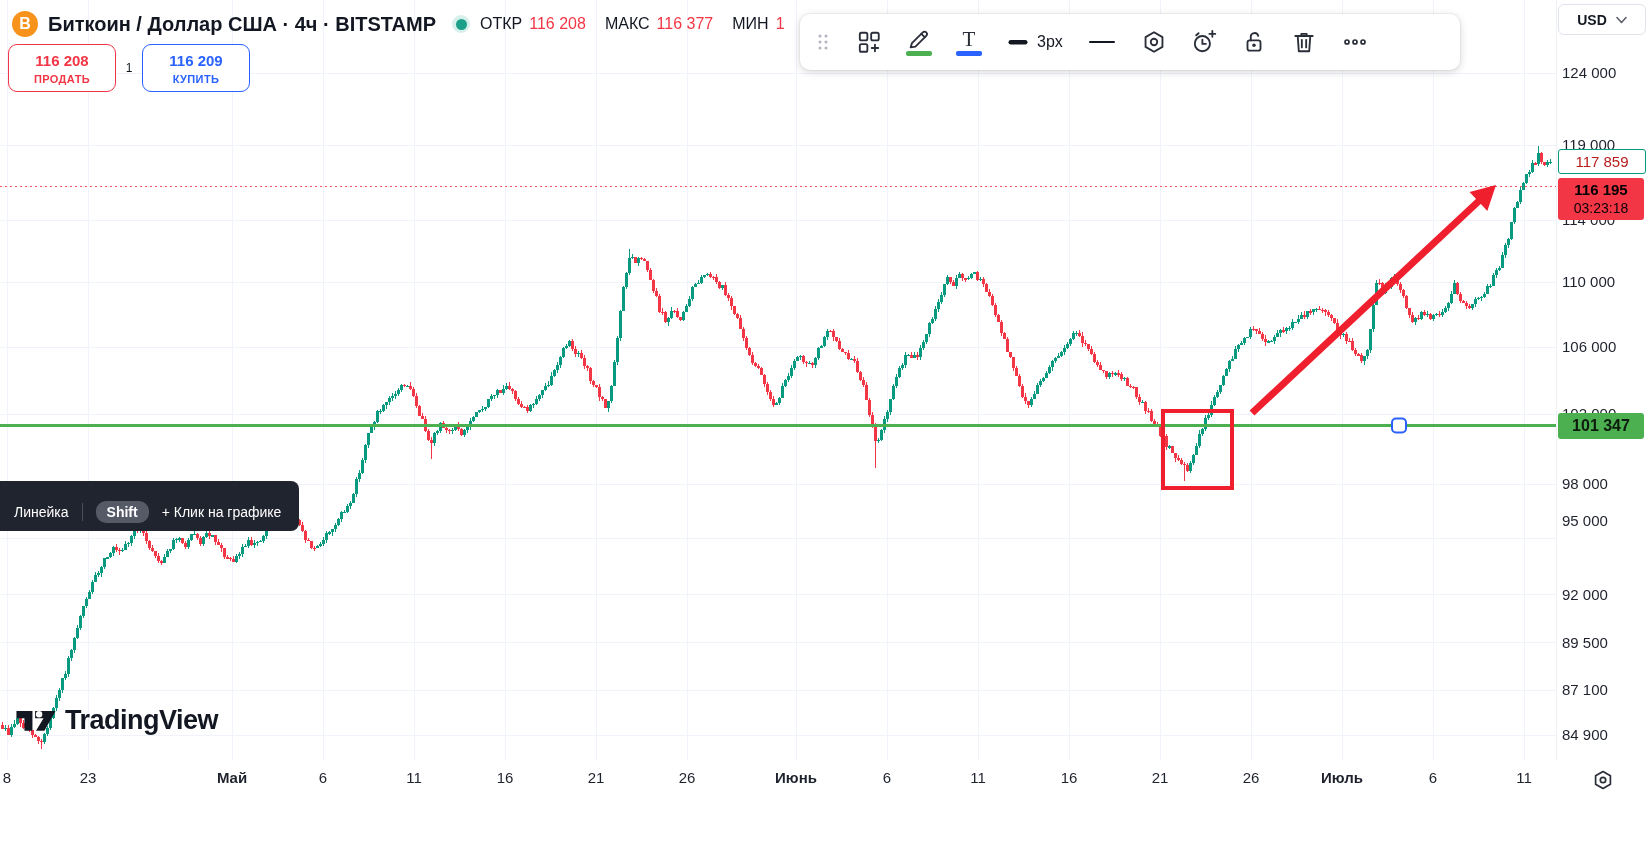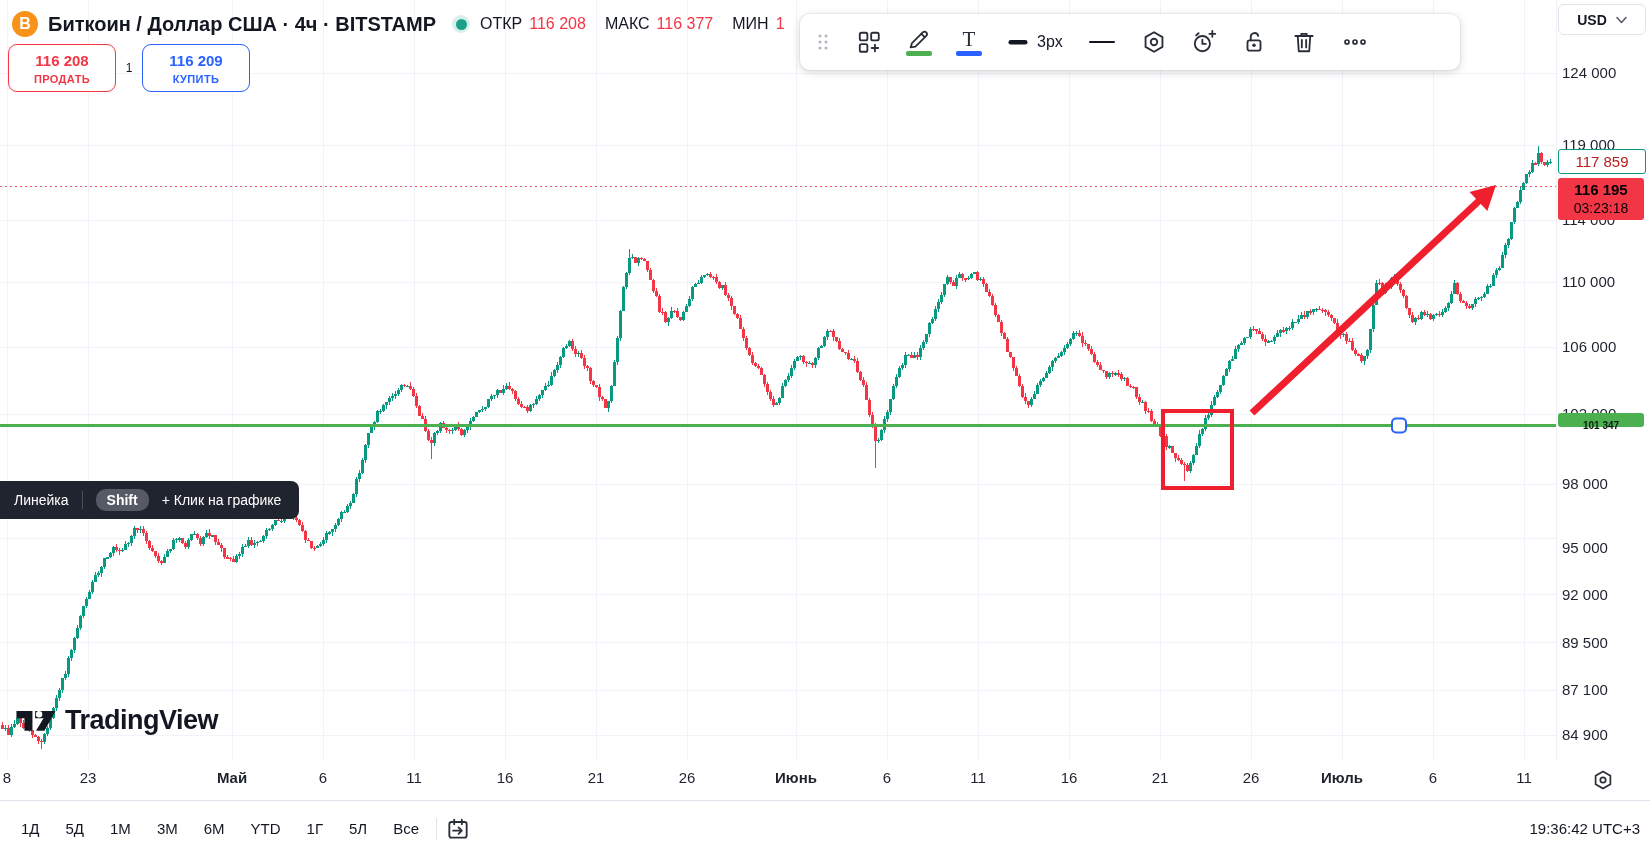--- a/index.html
+++ b/index.html
@@ -34,28 +34,28 @@
   #usd-label{font-size:14px;font-weight:600;color:#131722;}
   
   #plot-wrap{left:0;top:0;width:1556px;height:760px;}
   #price-axis{left:1556px;top:0;width:94px;height:760px;border-left:1px solid #eef1f6;cursor:ns-resize;}
   .price-tick{position:absolute;left:5px;font-size:15px;color:#1e222d;white-space:nowrap;}
   .axis-badge{position:absolute;left:1px;width:86px;text-align:center;border-radius:3px;z-index:5;}
   #close-badge{background:#fff;border:1.5px solid #089981;color:#b91c1c;font-size:15px;height:23px;line-height:23px;}
   #last-badge{background:#F23645;color:#000000;height:42px;display:flex;flex-direction:column;align-items:center;justify-content:center;}
   #last-badge .lp{font-size:15px;font-weight:600;line-height:20px;}
   #last-badge .cd{font-size:14px;line-height:17px;opacity:.95;}
-  #hline-badge{background:#4CAF50;color:#0c1c0d;font-size:10px;font-weight:600;height:14px;line-height:26px;}
+  #hline-badge{background:#4CAF50;color:#0c1c0d;font-size:16px;font-weight:600;height:26px;line-height:26px;}
   
   #time-axis{left:0;top:760px;width:1556px;height:40px;cursor:ew-resize;}
   .time-tick{position:absolute;top:9px;transform:translateX(-50%);font-size:15px;color:#1e222d;white-space:nowrap;}
   .time-tick.bold{font-weight:700;}
   #axis-corner{left:1556px;top:760px;width:94px;height:40px;display:flex;align-items:center;justify-content:center;}
   
-  #ruler-tip{left:0;top:481px;height:38px;background:#20242f;border-radius:0 8px 8px 0;display:flex;align-items:center;gap:13px;padding:0 18px 0 14px;z-index:45;}
+  #ruler-tip{left:0;top:481px;height:38px;background:#20242f;border-radius:0 8px 8px 0;display:flex;align-items:center;gap:13px;padding:12px 18px 0 14px;z-index:45;}
   #ruler-tip .tip-text{color:#fff;font-size:14px;}
   #tip-div{width:1px;height:18px;background:#4a4e59;}
   #shift-key{background:#555a66;color:#fff;font-size:14px;font-weight:700;padding:3px 11px;border-radius:10px;}
   
   #tv-logo{left:16px;top:704px;display:flex;align-items:center;gap:9px;z-index:30;cursor:pointer;}
   #tv-logo-text{font-size:27px;font-weight:700;color:#131722;letter-spacing:-.5px;}
   
   #bottom-bar{left:0;top:800px;width:1650px;height:55px;border-top:1px solid #e0e3eb;background:#fff;display:flex;align-items:center;}
   #ranges{display:flex;align-items:center;gap:8px;margin-left:12px;}
   .range-btn{font-size:15px;color:#131722;padding:5px 9px;border-radius:5px;cursor:pointer;}
@@ -1146,21 +1146,21 @@
           <polygon points="1496,185 1487.339919914486,210.8844164105062 1469.5885524362952,191.88733893384594" fill="#F01F2E"></polygon>
         </g>
       </svg>
   </div>
 
   <div id="price-axis" class="abs">
       <div class="price-tick" style="top: 726px;">84 900</div>
       <div class="price-tick" style="top: 681.297px;">87 100</div>
       <div class="price-tick" style="top: 633.801px;">89 500</div>
       <div class="price-tick" style="top: 585.661px;">92 000</div>
-      <div class="price-tick" style="top: 539px;">95 000</div>
+      <div class="price-tick" style="top: 512px;">95 000</div>
       <div class="price-tick" style="top: 475.263px;">98 000</div>
       <div class="price-tick" style="top: 405.359px;">102 000</div>
       <div class="price-tick" style="top: 338.144px;">106 000</div>
       <div class="price-tick" style="top: 273.419px;">110 000</div>
       <div class="price-tick" style="top: 211.006px;">114 000</div>
       <div class="price-tick" style="top: 136px;">119 000</div>
       <div class="price-tick" style="top: 64.0814px;">124 000</div>
     <div id="close-badge" class="axis-badge" style="top: 148.835px;">117 859</div>
     <div id="last-badge" class="axis-badge" style="top: 177.681px;">
       <div class="lp">116 195</div>
@@ -1317,35 +1317,14 @@
 
   <div id="tv-logo" class="abs">
     <svg width="40" height="32" viewBox="0 0 44 36">
       <polygon points="0,8 18,8 18,30 9,30 9,16 0,16" fill="#131722"></polygon>
       <polygon points="21,8 44,8 31.5,30 22,30 30.5,16 21,16" fill="#131722"></polygon>
       <circle cx="25.5" cy="11.5" r="3.6" fill="#ffffff"></circle>
     </svg>
     <span id="tv-logo-text">TradingView</span>
   </div>
 
-  <div id="bottom-bar" class="abs">
-    <div id="ranges">
-        <div class="range-btn">1Д</div>
-        <div class="range-btn">5Д</div>
-        <div class="range-btn">1М</div>
-        <div class="range-btn">3М</div>
-        <div class="range-btn">6М</div>
-        <div class="range-btn">YTD</div>
-        <div class="range-btn">1Г</div>
-        <div class="range-btn">5Л</div>
-        <div class="range-btn">Все</div>
-      </div>
-    <div id="range-div"></div>
-    <div class="tb-item">
-      <svg width="26" height="26" viewBox="0 0 24 24">
-        <rect class="icon-stroke" x="4" y="5.5" width="16" height="14.5" rx="2"></rect>
-        <path class="icon-stroke" d="M8.5 3.5v4 M15.5 3.5v4 M7.5 13.5h8 m-3-3 3 3-3 3"></path>
-      </svg>
-    </div>
-    <div id="clock">19:36:42 UTC+3</div>
-  </div>
 
 </div>
 
 </body></html>

